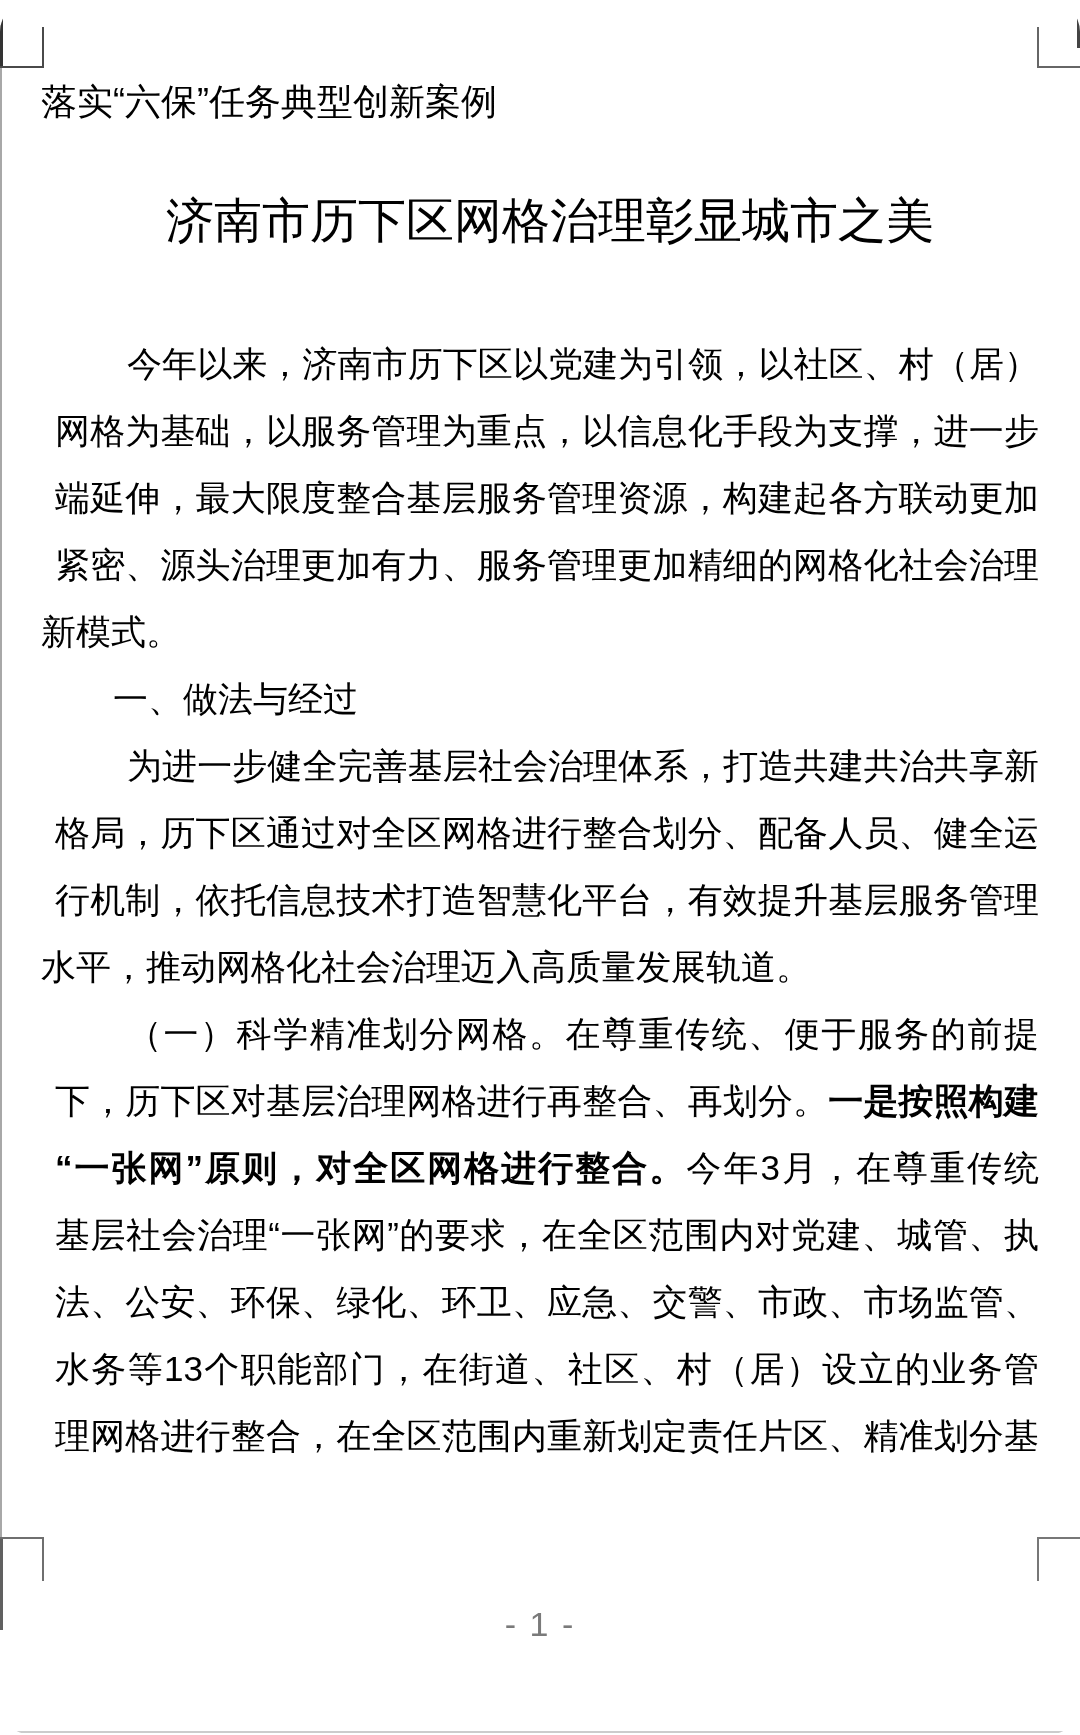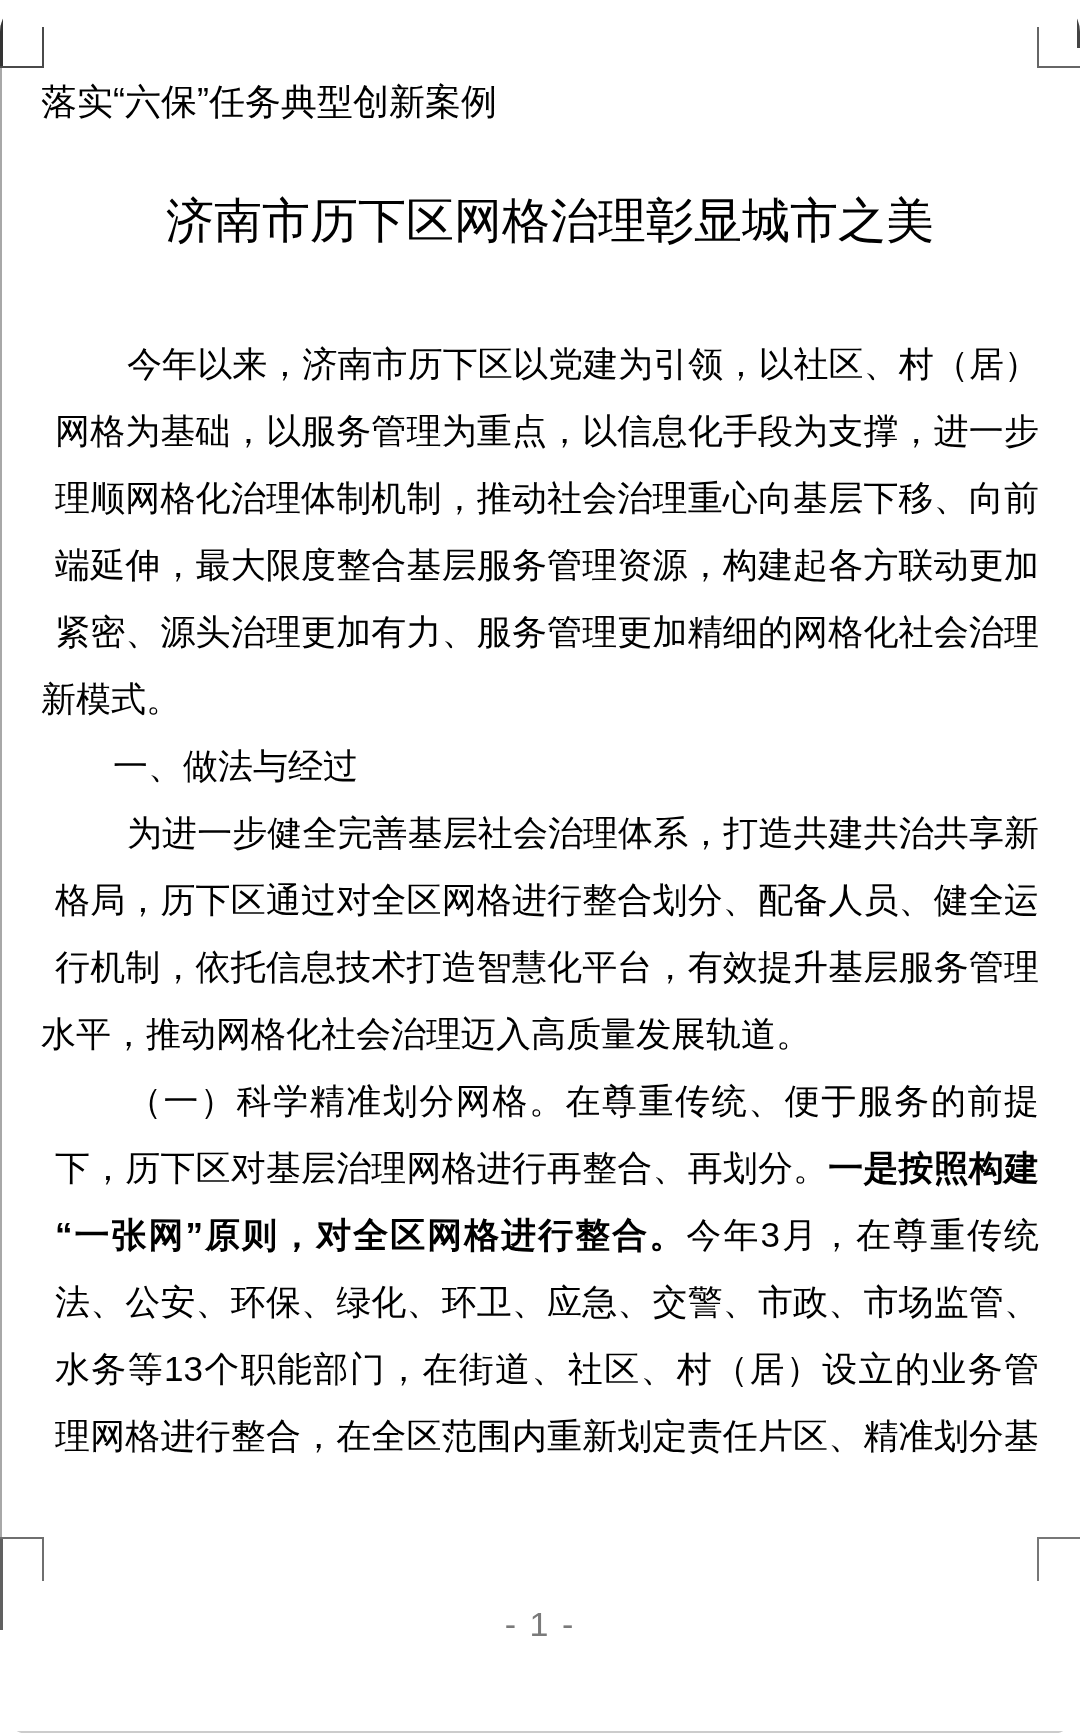--- a/index.html
+++ b/index.html
@@ -136,31 +136,31 @@
   <div class="mark mark-tr"></div>
   <div class="mark mark-bl"></div>
   <div class="mark mark-br"></div>
 
   <div class="doc-header">落实“六保”任务典型创新案例</div>
   <div class="doc-title">济南市历下区网格治理彰显城市之美</div>
 
   <div class="doc-body">
       <div class="bodyline just ind"><span>今年以来，济南市历下区以党建为引领，以社区、村（居）</span></div>
       <div class="bodyline just"><span>网格为基础，以服务管理为重点，以信息化手段为支撑，进一步</span></div>
-      <div class="bodyline just"><span>理顺网格化治理体制机制，推动社会治理重心向基层下移、向前</span></div>
       <div class="bodyline just"><span>端延伸，最大限度整合基层服务管理资源，构建起各方联动更加</span></div>
       <div class="bodyline just"><span>紧密、源头治理更加有力、服务管理更加精细的网格化社会治理</span></div>
       <div class="bodyline"><span>新模式。</span></div>
       <div class="bodyline ind"><span>一、做法与经过</span></div>
       <div class="bodyline just ind"><span>为进一步健全完善基层社会治理体系，打造共建共治共享新</span></div>
       <div class="bodyline just"><span>格局，历下区通过对全区网格进行整合划分、配备人员、健全运</span></div>
       <div class="bodyline just"><span>行机制，依托信息技术打造智慧化平台，有效提升基层服务管理</span></div>
       <div class="bodyline"><span>水平，推动网格化社会治理迈入高质量发展轨道。</span></div>
       <div class="bodyline just ind"><span>（一）科学精准划分网格。在尊重传统、便于服务的前提</span></div>
       <div class="bodyline just"><span>下，历下区对基层治理网格进行再整合、再划分。</span><span class="b">一是按照构建</span></div>
       <div class="bodyline just"><span class="b">“一张网”原则，对全区网格进行整合。</span><span>今年3月，在尊重传统</span></div>
+      <div class="bodyline just"><span>基层社会治理“一张网”的要求，在全区范围内对党建、城管、执</span></div>
       <div class="bodyline just"><span>法、公安、环保、绿化、环卫、应急、交警、市政、市场监管、</span></div>
       <div class="bodyline just"><span>水务等13个职能部门，在街道、社区、村（居）设立的业务管</span></div>
       <div class="bodyline just"><span>理网格进行整合，在全区范围内重新划定责任片区、精准划分基</span></div>
     </div>
 
   <div class="page-number">- 1 -</div>
 </div>
 
 </body></html>

